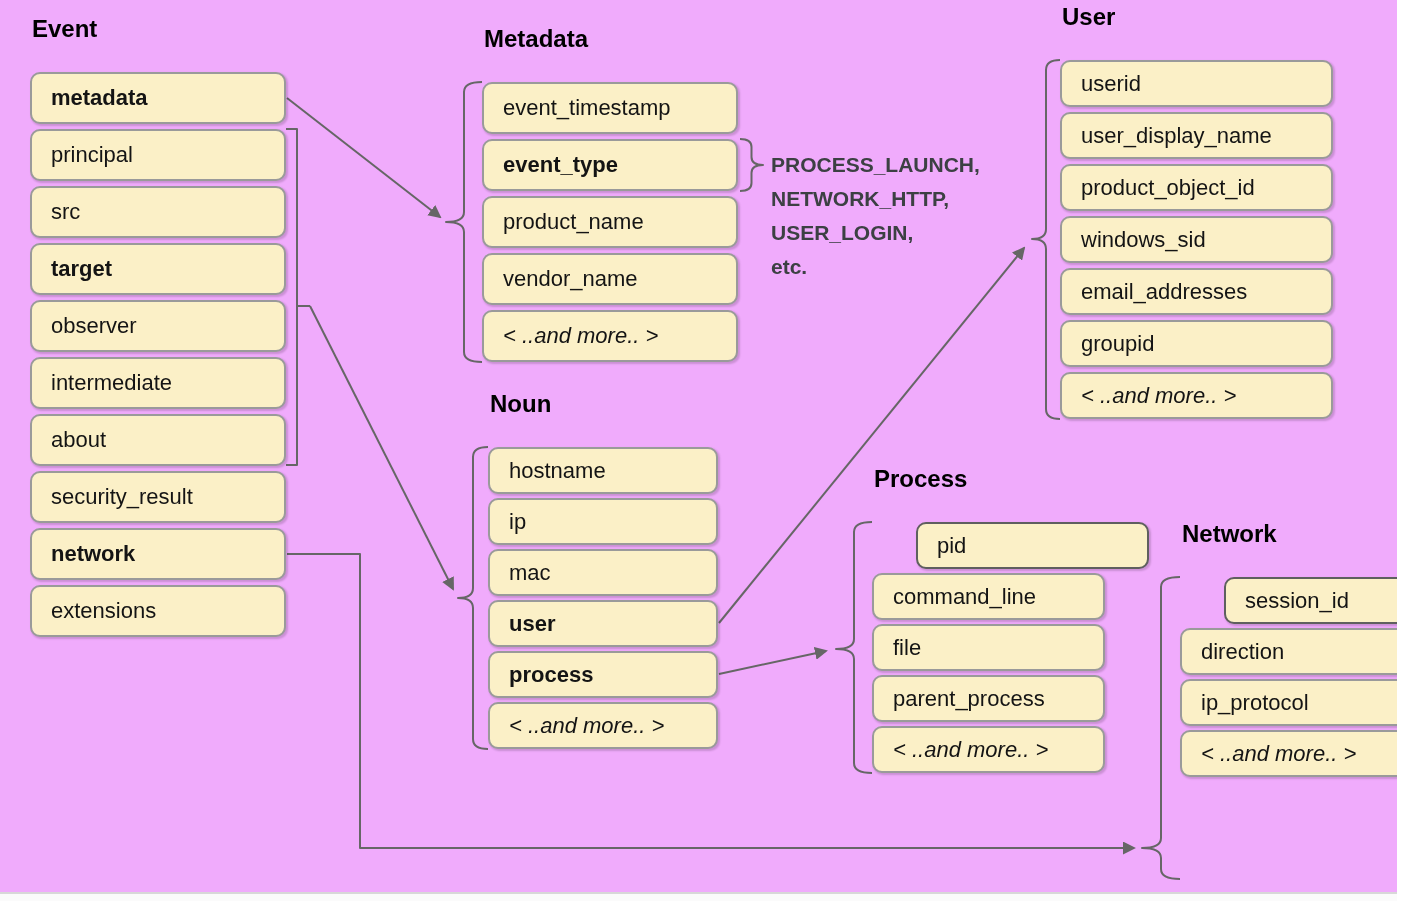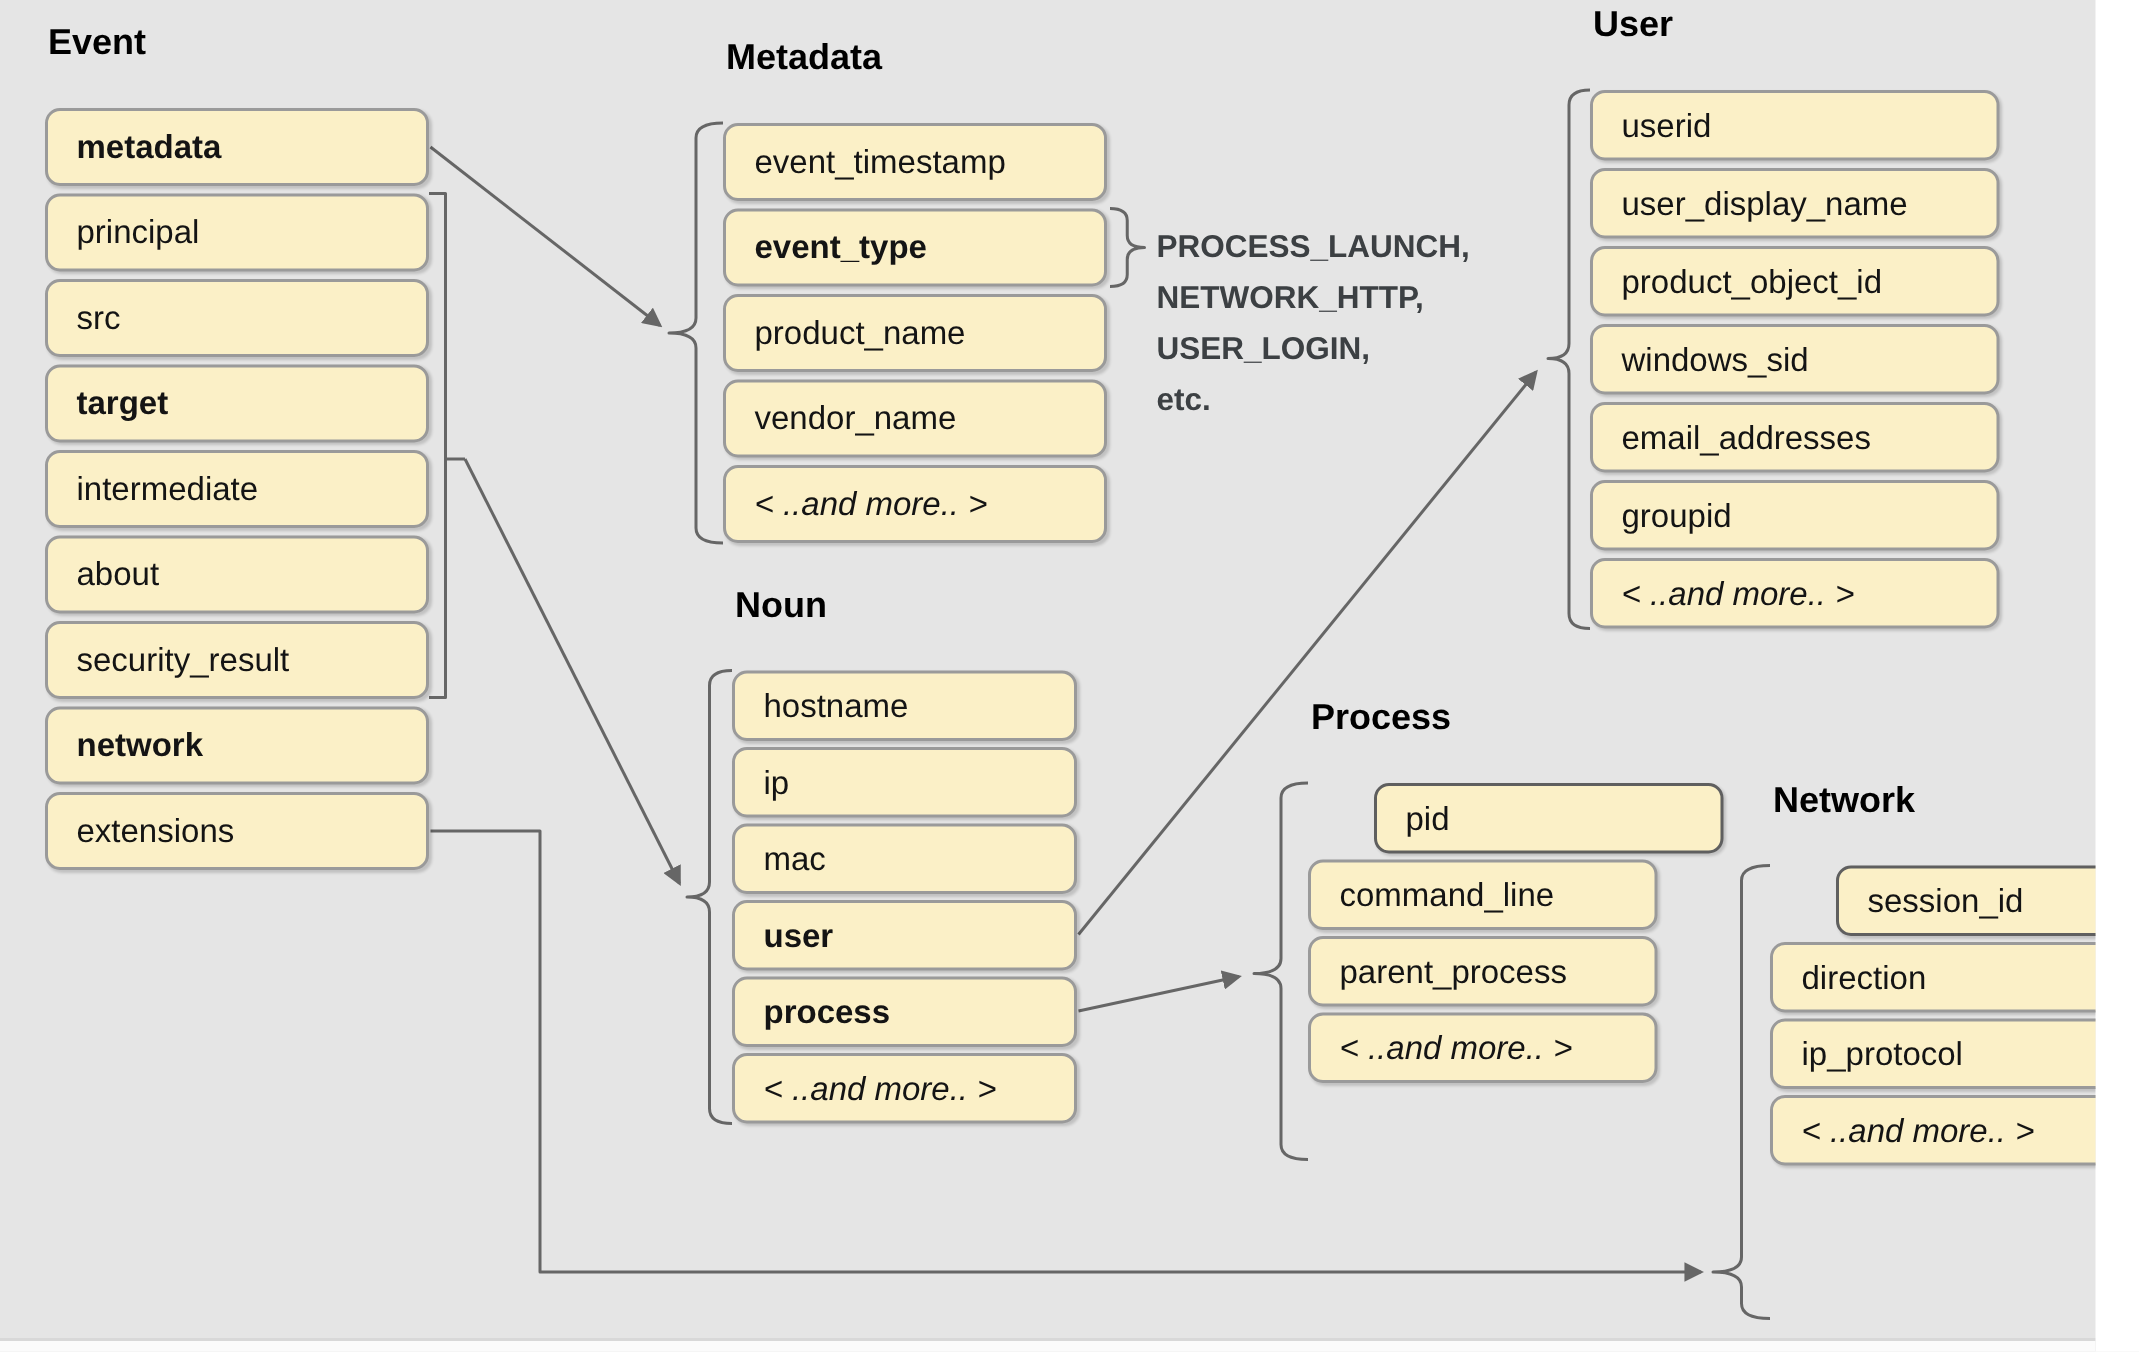--- a/index.html
+++ b/index.html
@@ -1,17 +1,17 @@
 <!DOCTYPE html>
 <html><head>
 <meta charset="utf-8">
 <style>
   html,body { margin:0; padding:0; background:#ffffff; }
   .canvas {
-    position:relative; width:1397px; height:901px; background:#e5e5e5;
+    position:relative; width:1397px; height:901px; background:#f0abfc;
     font-family:"Liberation Sans", sans-serif; overflow:hidden;
     --fill:#FBF0C7; --border:#9a9a9a; --border-strong:#5f5f5f; --wire:#666666;
   }
   svg.wires { position:absolute; left:0; top:0; width:1426px; height:901px; }
   .wires path { stroke:var(--wire); stroke-width:2; fill:none; stroke-linejoin:round; }
   .wires marker path { fill:var(--wire); stroke:none; }
 
   .group { position:absolute; }
   .title {
     position:absolute; left:2px; bottom:calc(100% + 9px);
@@ -78,20 +78,23 @@
         <div class="box">
           <span>principal</span>
         </div>
         <div class="box">
           <span>src</span>
         </div>
         <div class="box bold">
           <span>target</span>
         </div>
         <div class="box">
+          <span>observer</span>
+        </div>
+        <div class="box">
           <span>intermediate</span>
         </div>
         <div class="box">
           <span>about</span>
         </div>
         <div class="box">
           <span>security_result</span>
         </div>
         <div class="box bold">
           <span>network</span>
@@ -179,20 +182,23 @@
 
   <section class="group g-process">
     <h2 class="title">Process</h2>
     <div class="boxes">
 
     <div class="box strong">
           <span>pid</span>
         </div>
         <div class="box">
           <span>command_line</span>
+        </div>
+        <div class="box">
+          <span>file</span>
         </div>
         <div class="box">
           <span>parent_process</span>
         </div>
         <div class="box italic">
           <span>&lt; ..and more.. &gt;</span>
         </div>
       </div>
   </section>
 

